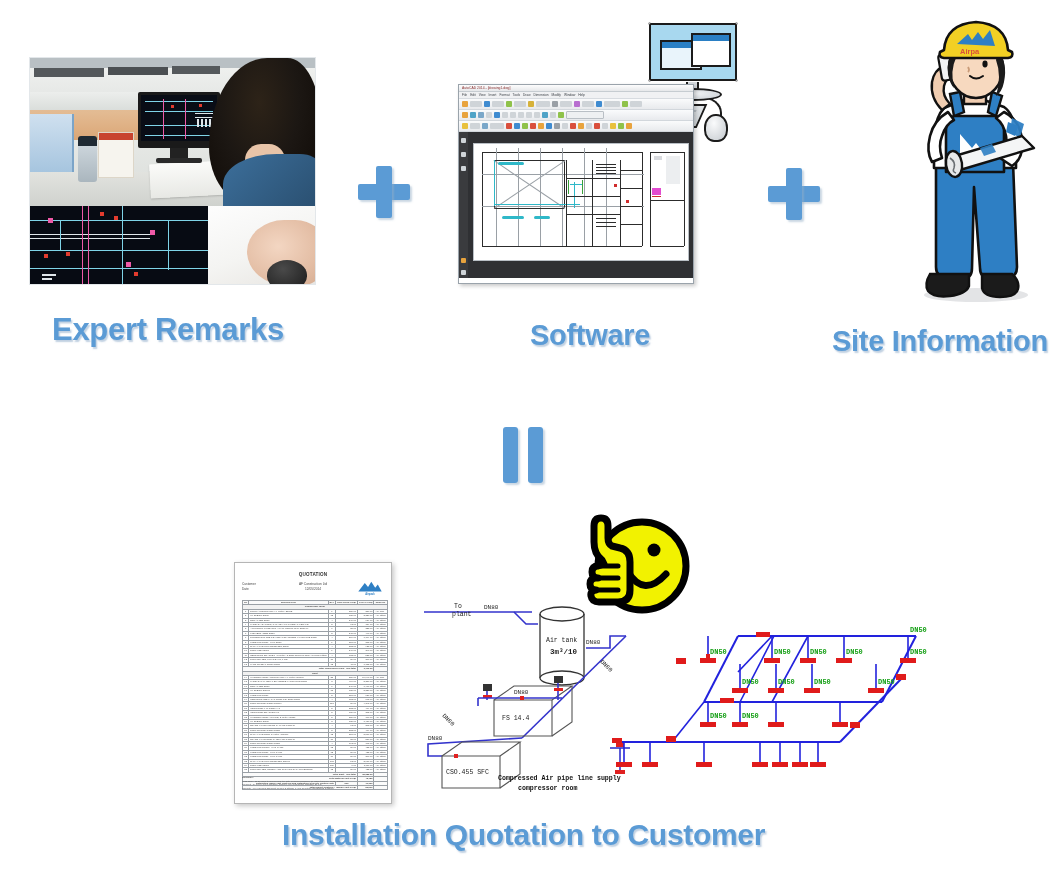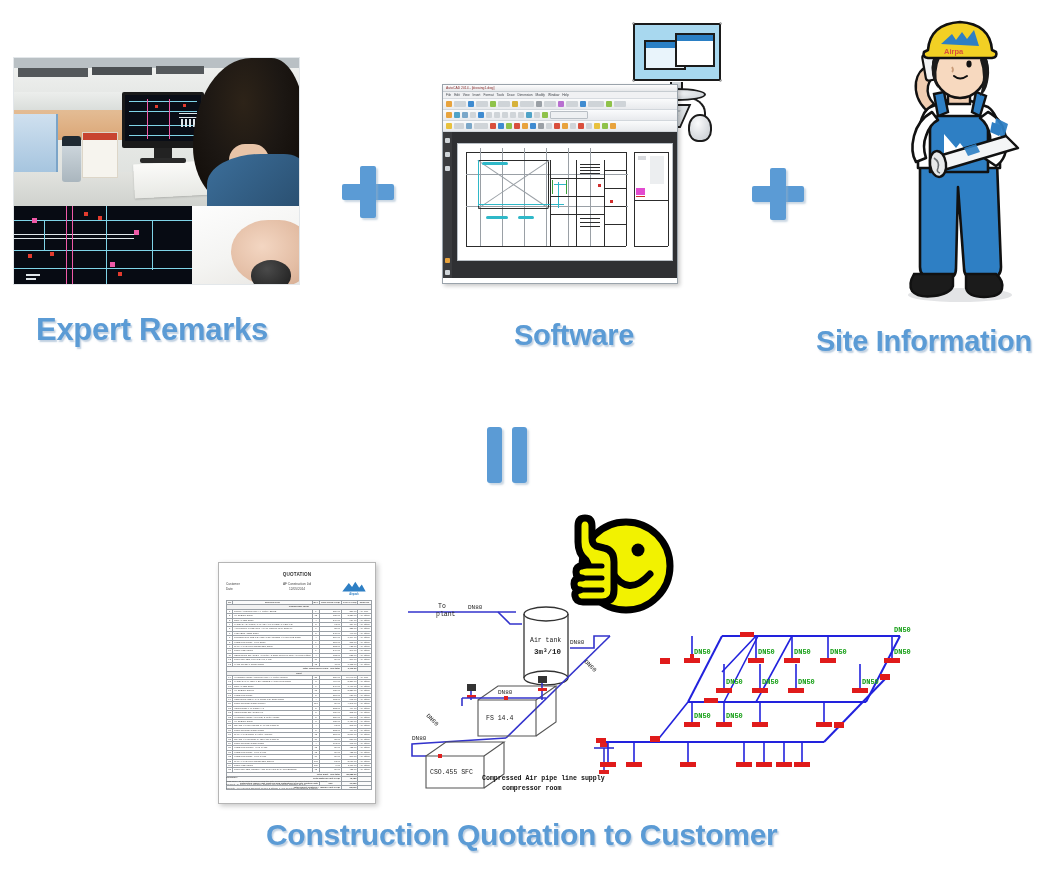--- a/index.html
+++ b/index.html
@@ -11,21 +11,21 @@
   body {
     width: 1059px;
     height: 873px;
     position: relative;
     overflow: hidden;
     font-family: "Liberation Sans", sans-serif;
   }
 
   .stage {
     position: absolute;
-    left: 0; top: 0;
+    left: 16px; top: 0;
     width: 846px;
     height: 873px;
   }
 
   .abs { position: absolute; }
 
   
   .caption {
     position: absolute;
     font-family: "Liberation Sans", sans-serif;
@@ -1235,15 +1235,15 @@
         <text x="130" y="78">DN50</text>
         <text x="166" y="78">DN50</text>
         <text x="202" y="78">DN50</text>
         <text x="266" y="78">DN50</text>
         <text x="98" y="112">DN50</text>
         <text x="130" y="112">DN50</text>
       </g>
     </svg>
   </div>
 
-  <div class="caption" id="cap-result">Construction Quotation to Customer</div>
+  <div class="caption" id="cap-result">Installation Quotation to Customer</div>
 
 </div>
 
 </body></html>

